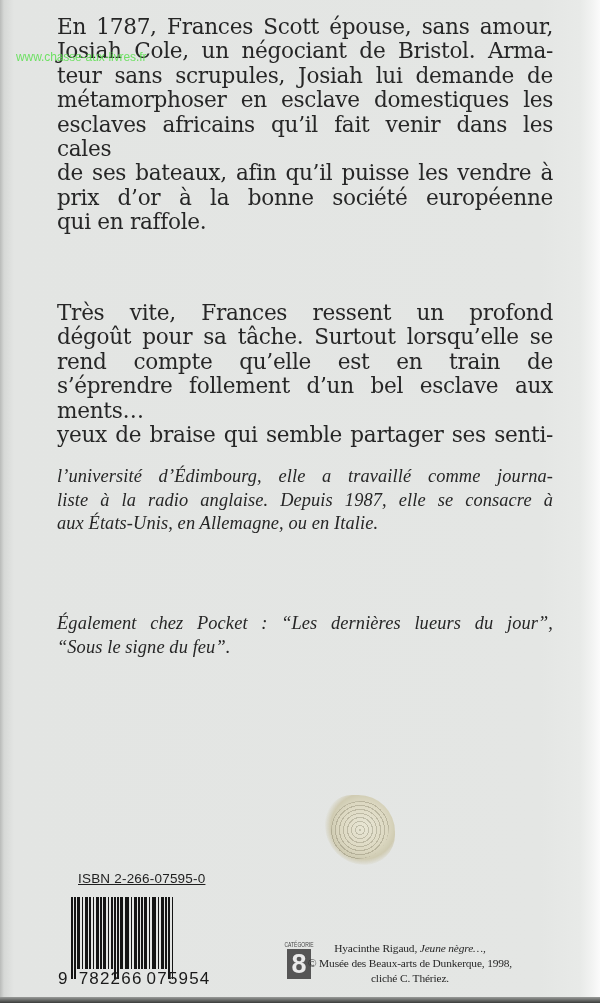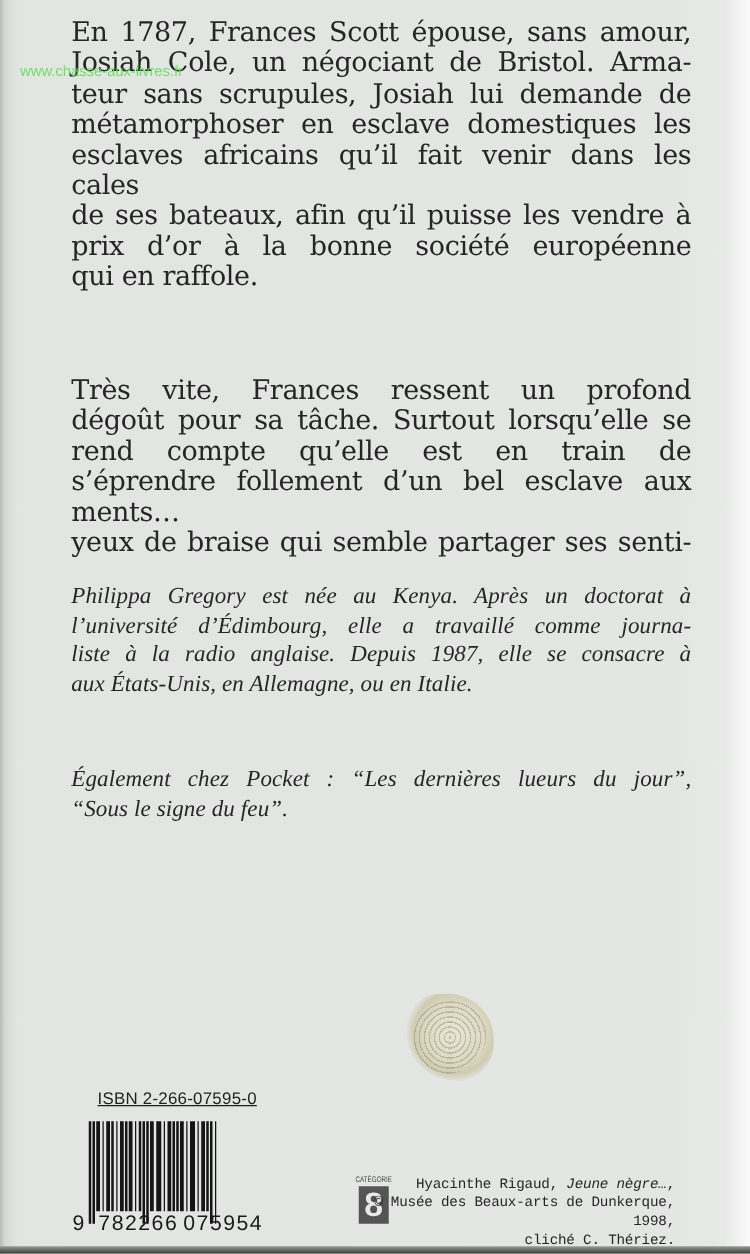--- a/index.html
+++ b/index.html
@@ -173,22 +173,22 @@
       font-size: 27px;
       line-height: 30px;
       font-weight: bold;
       margin-top: 1px;
     }
     .credit {
       position: absolute;
       right: 60px;
       top: 941px;
       width: 260px;
-      text-align: right;
-      font-family: Liberation Mono, monospace;
+      text-align: center;
+      font-family: Liberation Serif, serif;
       font-size: 11.4px;
       line-height: 15px;
       color: #262626;
       letter-spacing: -0.15px;
     }
     .credit em { font-style: italic; }
   </style>
 </head>
 <body>
 
@@ -210,21 +210,20 @@
   <p class="body-text" id="para2">
     <span class="line">Très vite, Frances ressent un profond</span>
     <span class="line">dégoût pour sa tâche. Surtout lorsqu’elle se</span>
     <span class="line">rend compte qu’elle est en train de</span>
     <span class="line">s’éprendre follement d’un bel esclave aux</span>
     <span class="line last">ments…</span>
     <span class="line">yeux de braise qui semble partager ses senti-</span>
   </p>
 
   <p class="italic-text" id="bio">
-    <span class="line">Philippa Gregory est née au Kenya. Après un doctorat à</span>
     <span class="line">l’université d’Édimbourg, elle a travaillé comme journa-</span>
     <span class="line">liste à la radio anglaise. Depuis 1987, elle se consacre à</span>
     <span class="line last">aux États-Unis, en Allemagne, ou en Italie.</span>
   </p>
 
   <p class="italic-text" id="also">
     <span class="line">Également chez Pocket : “Les dernières lueurs du jour”,</span>
     <span class="line last">“Sous le signe du feu”.</span>
   </p>
 

